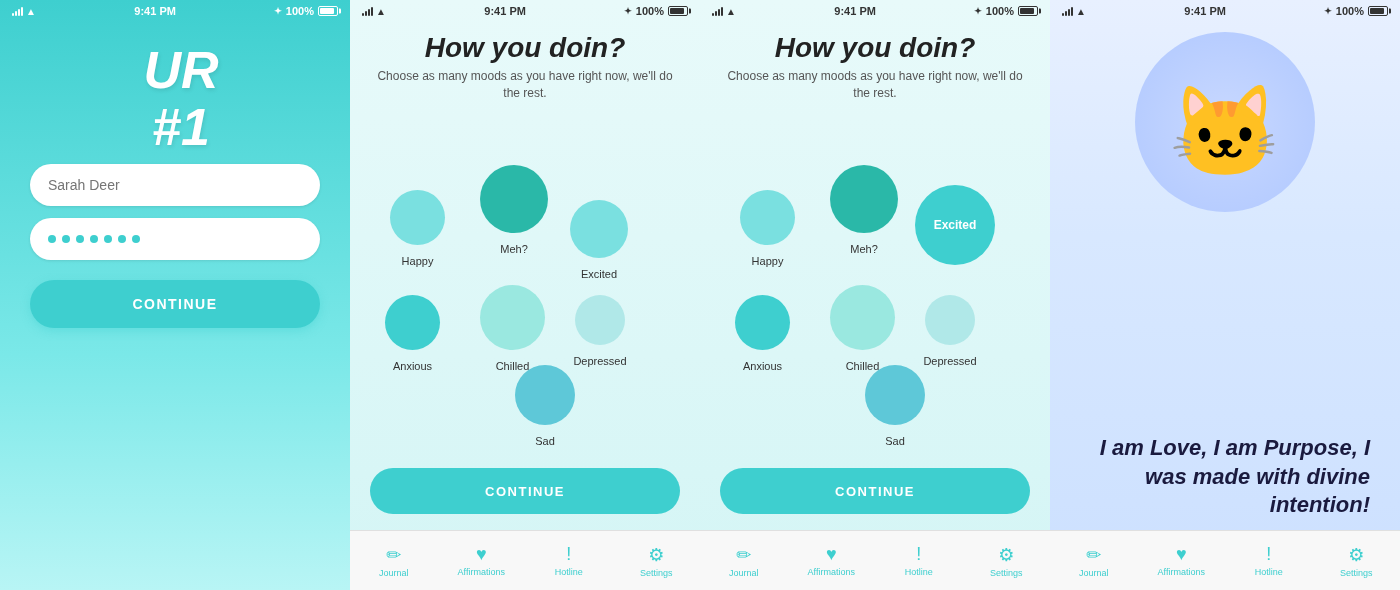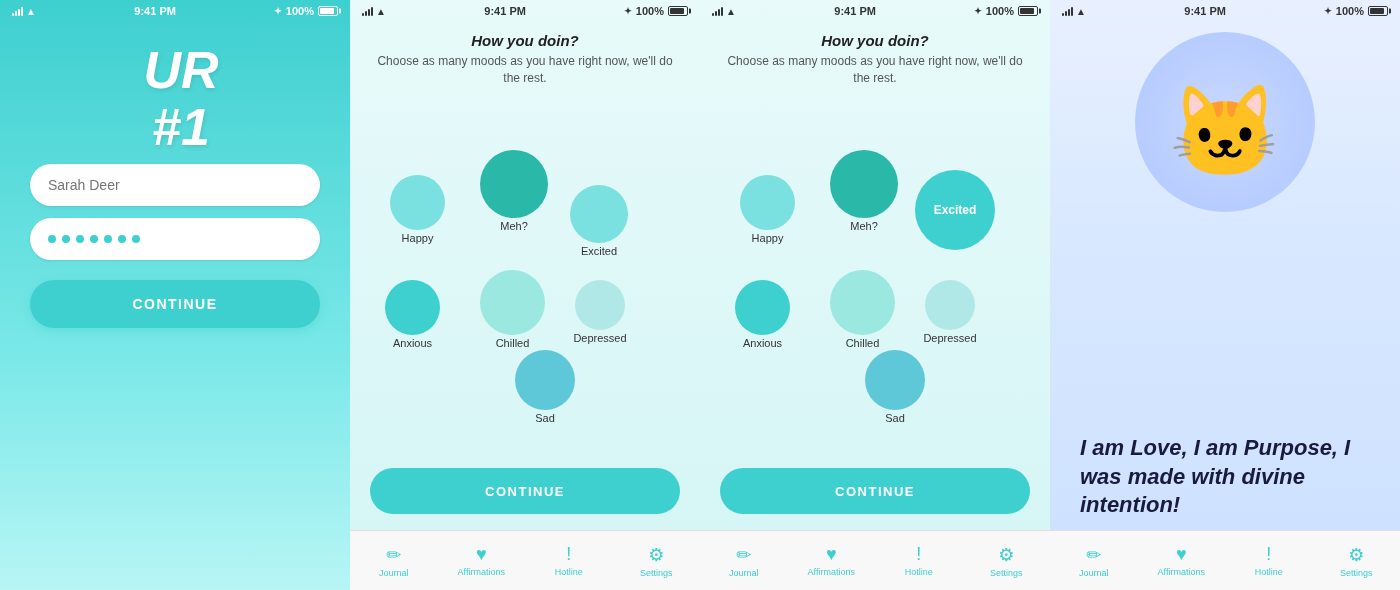--- a/index.html
+++ b/index.html
@@ -164,21 +164,21 @@
     .mood-screen .status-bar { color: #333; }
     .mood-content {
       flex: 1;
       display: flex;
       flex-direction: column;
       align-items: center;
       padding: 10px 20px 10px;
       overflow: hidden;
     }
     .mood-title {
-      font-size: 15px;
+      font-size: 28px;
       font-weight: 800;
       color: #222;
       font-style: italic;
       text-align: center;
       margin-bottom: 4px;
     }
     .mood-subtitle {
       font-size: 12px;
       color: #555;
       text-align: center;
@@ -201,20 +201,21 @@
       font-size: 11px;
       font-weight: 700;
       text-align: center;
     }
     .bubble-label {
       position: absolute;
       font-size: 11px;
       color: #333;
       font-weight: 500;
       white-space: nowrap;
+      margin-top: 8px;
     }
     .mood-continue-btn {
       width: 100%;
       height: 46px;
       background: #3ecfcf;
       border-radius: 30px;
       border: none;
       color: white;
       font-size: 13px;
       font-weight: 800;
@@ -252,21 +253,21 @@
       font-size: 90px;
       line-height: 1;
       position: relative;
       top: 10px;
     }
     .affirmation-text {
       font-size: 22px;
       font-weight: 900;
       color: #1a1a3e;
       font-style: italic;
-      text-align: left;
+      text-align: right;
       line-height: 1.3;
       padding: 0 10px;
     }
 
     
     
   </style>
 </head>
 <body>
 

